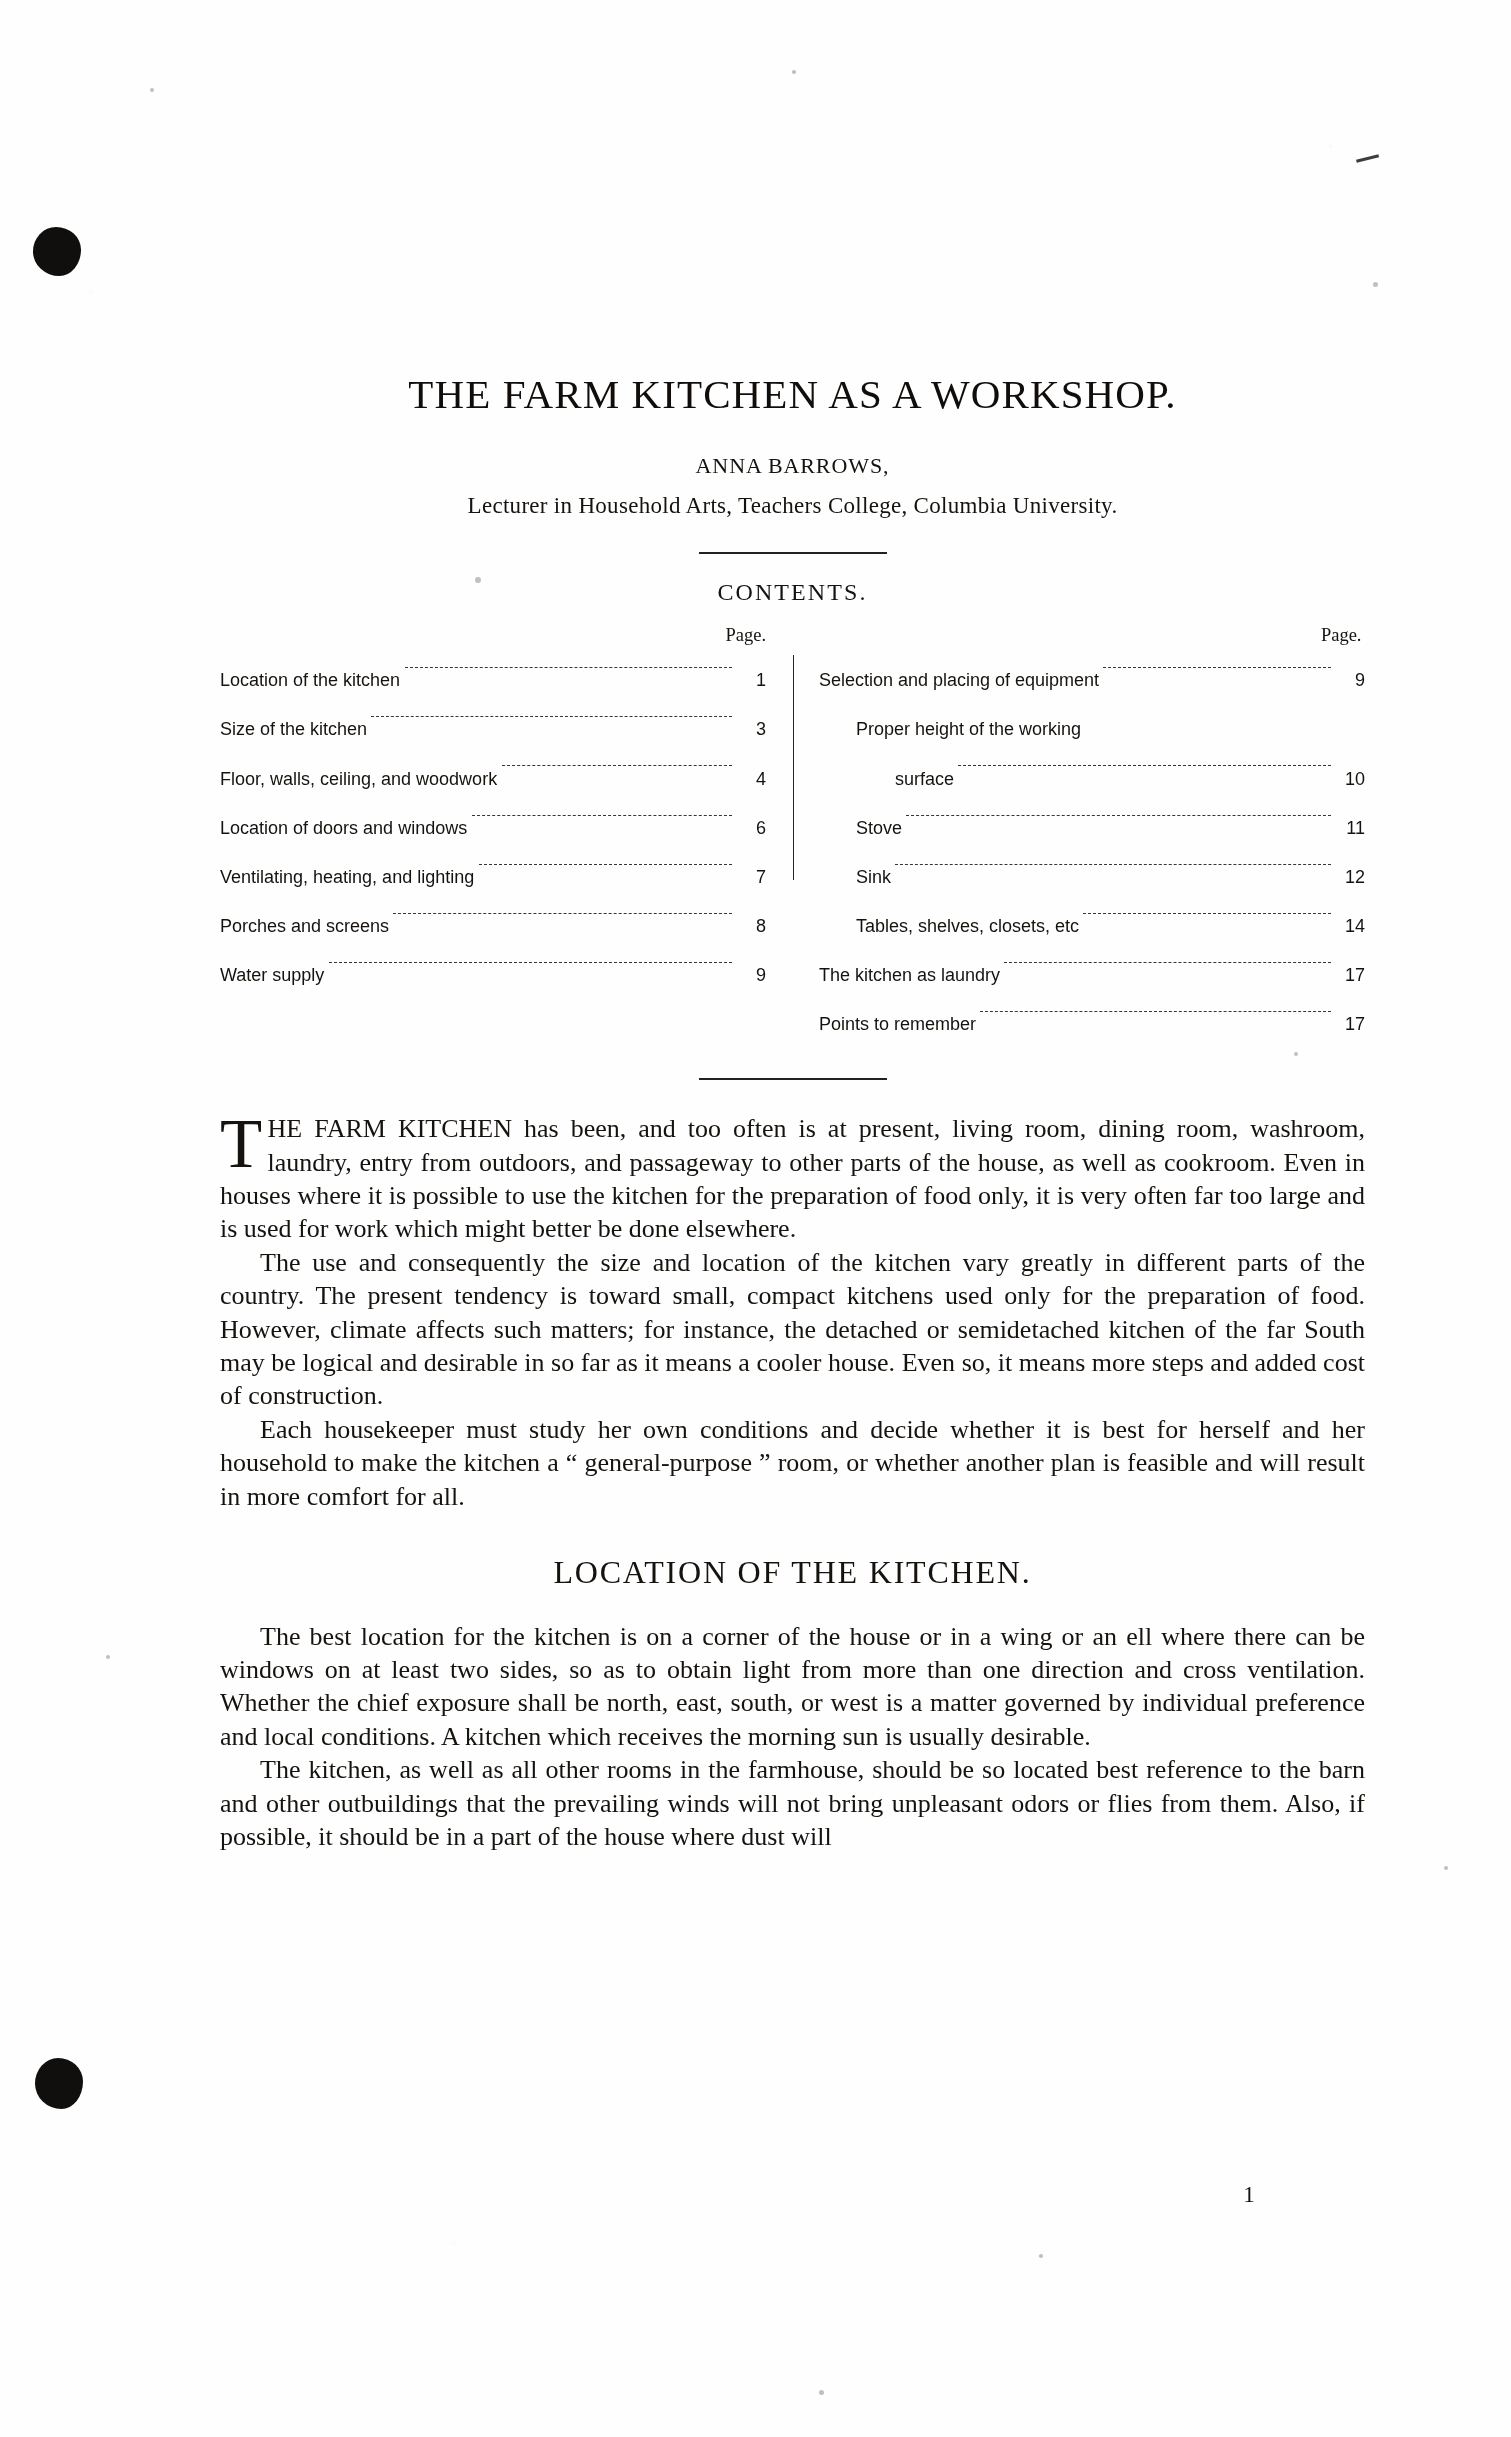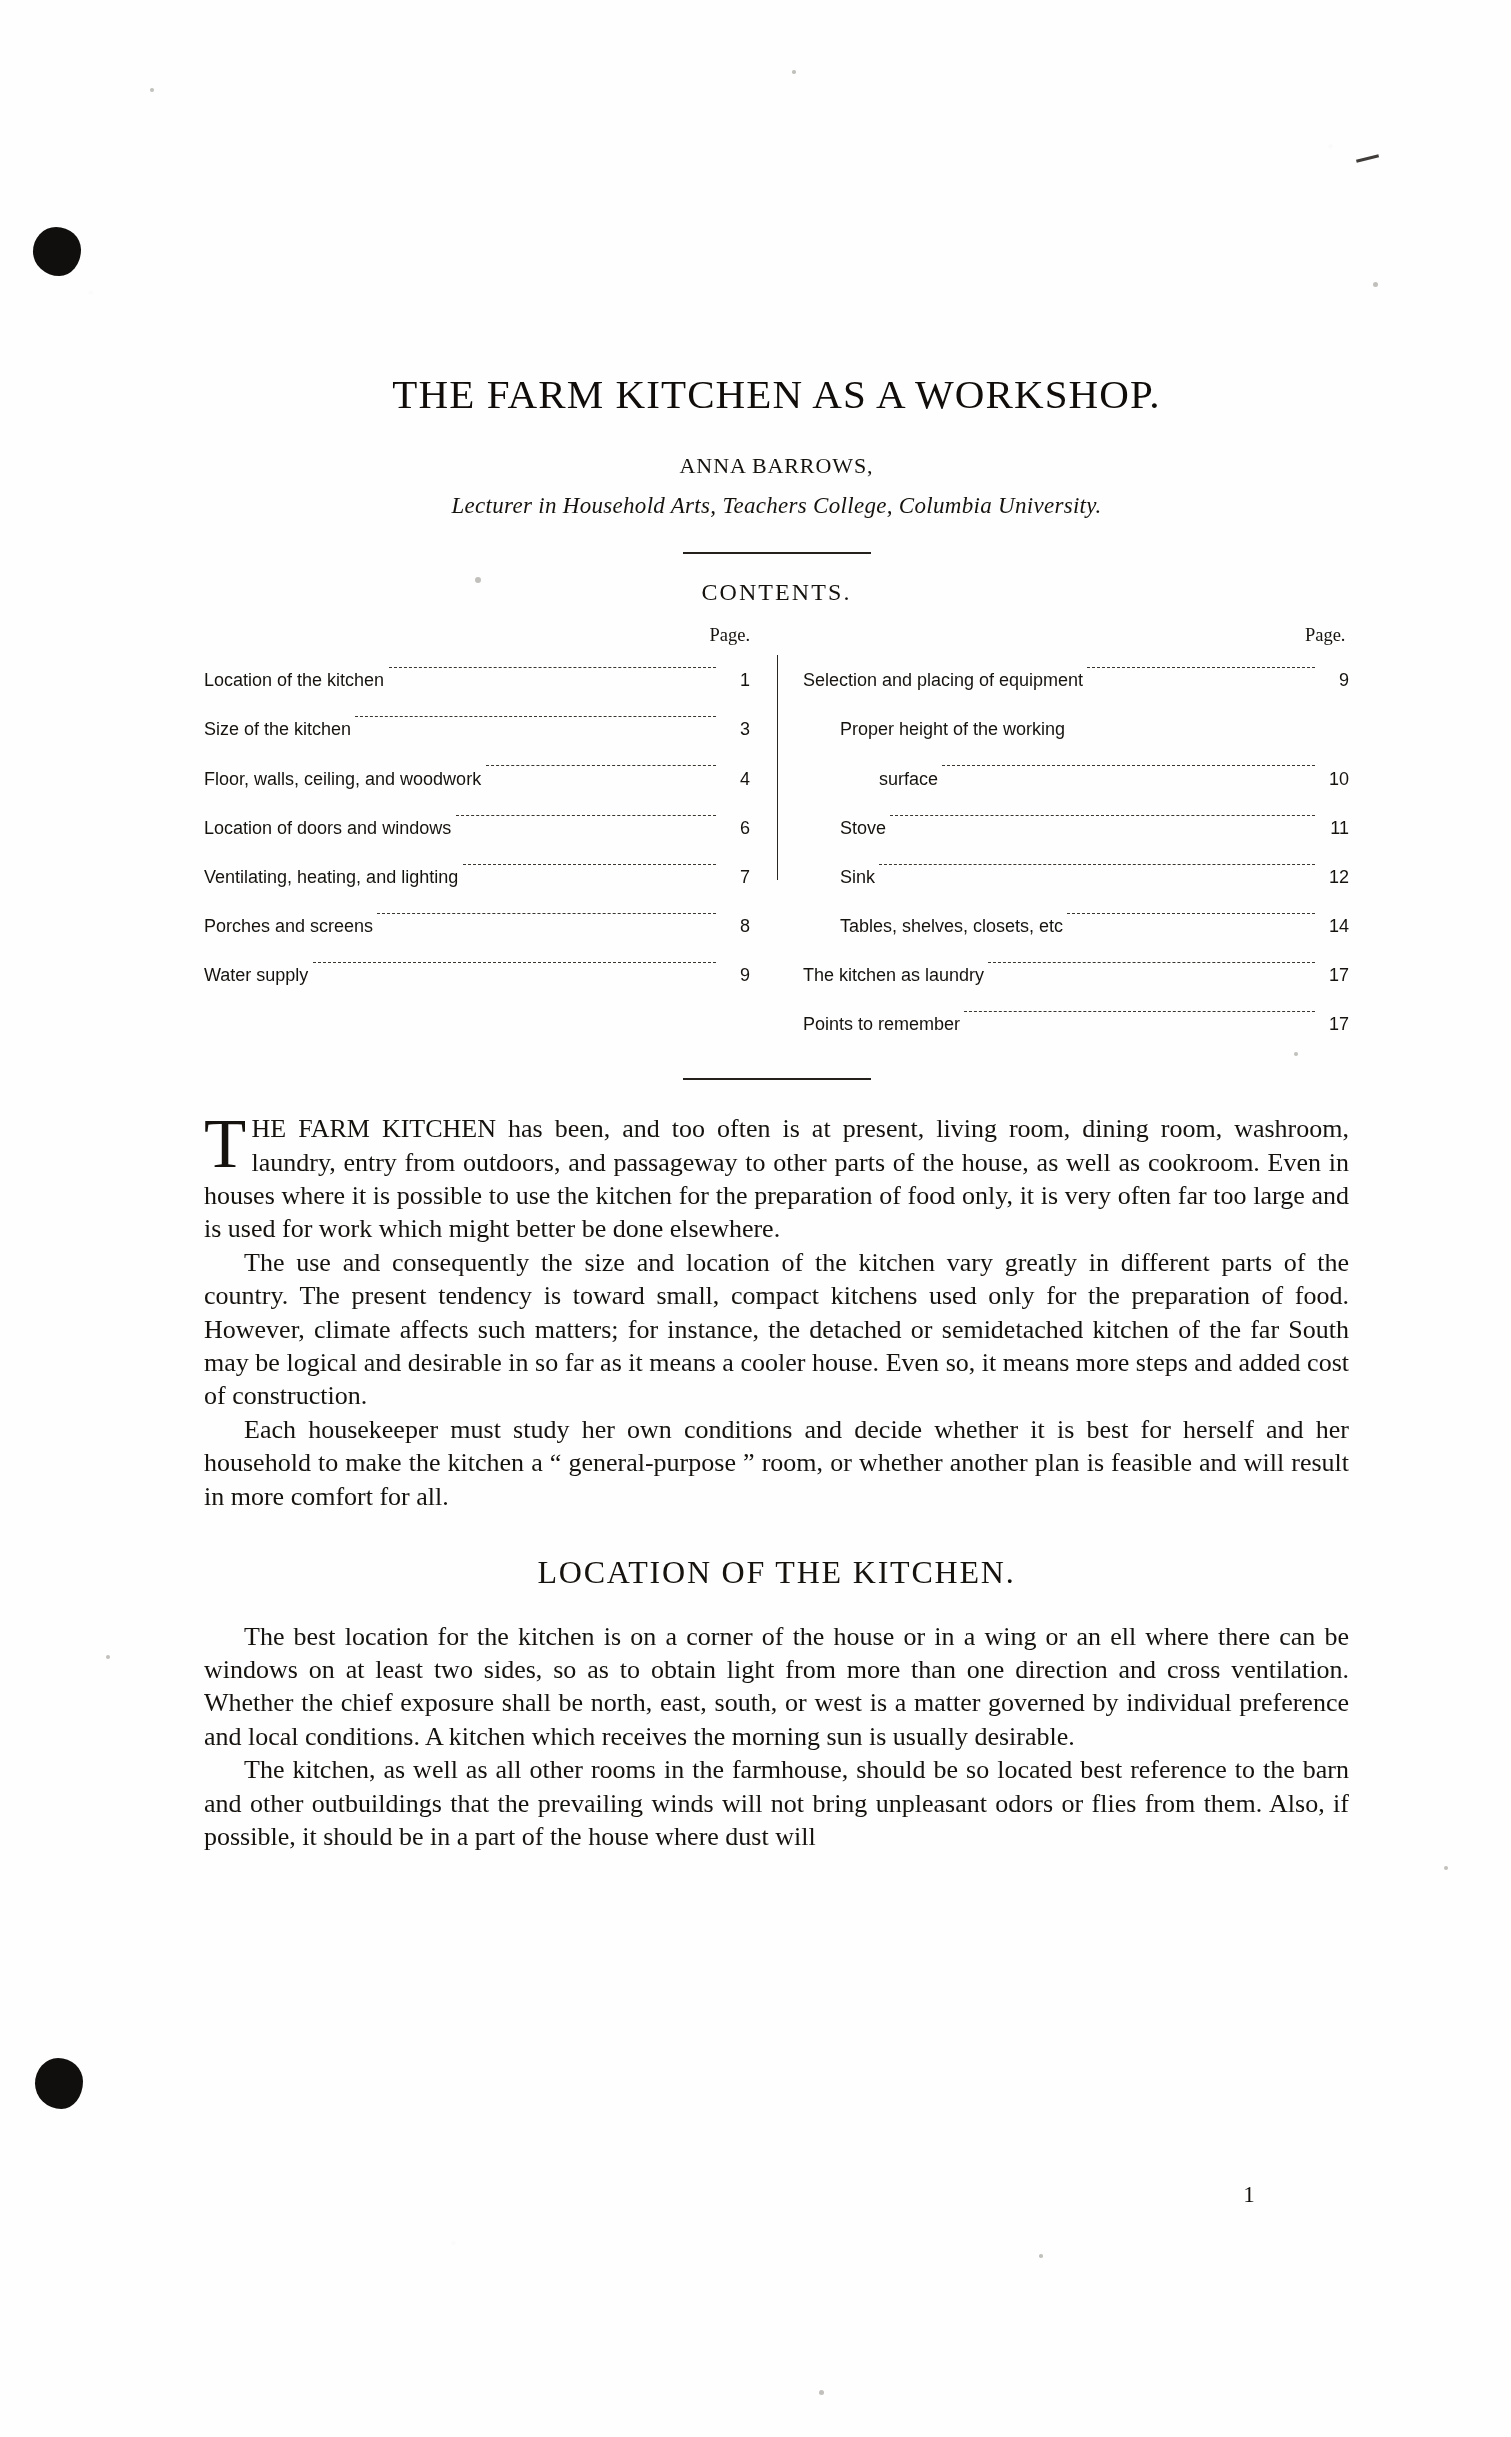--- a/index.html
+++ b/index.html
@@ -27,21 +27,21 @@
     background:#100f0d;
     border-radius:48% 52% 45% 55% / 50% 46% 54% 50%;
   }
   #punch-top { left:33px; top:227px; width:48px; height:49px; }
   #punch-bottom { left:35px; top:2058px; width:48px; height:51px; }
 
   .speck { position:absolute; background:#908c85; border-radius:50%; opacity:.55; }
 
   .content {
     position:absolute;
-    left:204px;
+    left:220px;
     top:0;
     width:1145px;
   }
 
   h1.doc-title {
     font-family:"Liberation Serif", serif;
     font-size:41px;
     font-weight:400;
     letter-spacing:1.1px;
     text-align:center;
@@ -53,21 +53,20 @@
     text-align:center;
     margin-top:35px;
     font-size:22px;
     letter-spacing:0.9px;
     font-variant:small-caps;
   }
   .affil {
     text-align:center;
     margin-top:14px;
     font-size:23px;
-    font-style:italic;
     letter-spacing:0.3px;
   }
   .rule {
     width:188px;
     height:1.8px;
     background:#24211d;
     margin:33px auto 0 auto;
   }
   .contents-heading {
     text-align:center;

